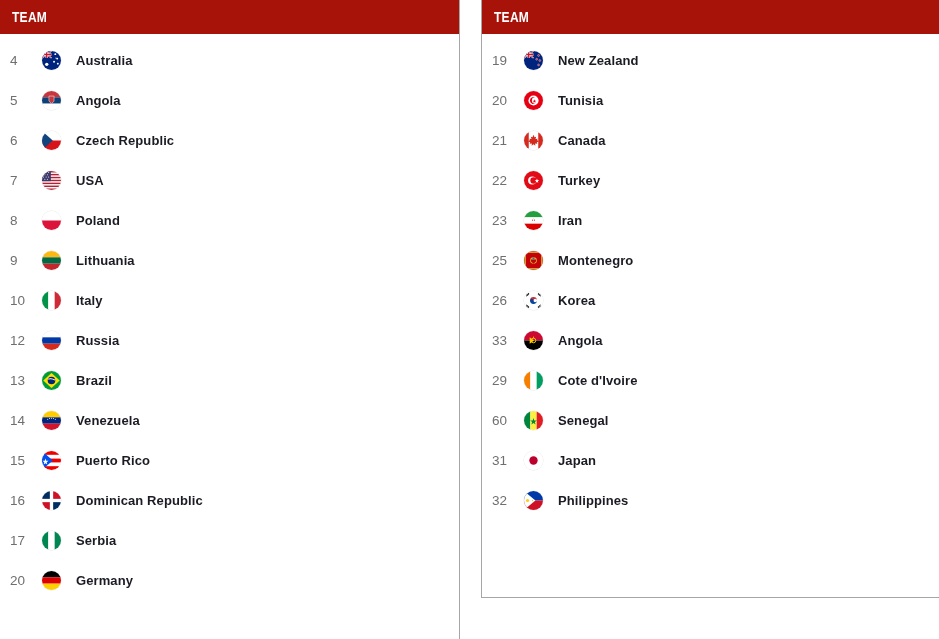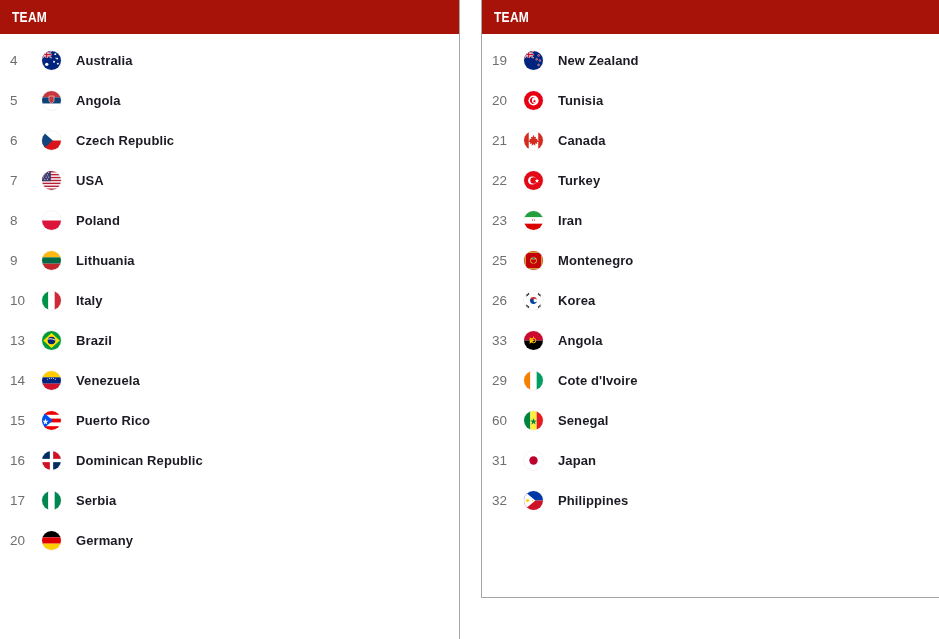--- a/index.html
+++ b/index.html
@@ -239,20 +239,33 @@
               <svg width="19" height="19" viewBox="0 0 30 30">
                 <rect width="10" height="30" fill="#009246"></rect>
                 <rect x="10" width="10" height="30" fill="#fff"></rect>
                 <rect x="20" width="10" height="30" fill="#ce2b37"></rect>
               </svg>
             </span>
           </div>
           <div class="team-name">Italy</div>
         </div>
         <div class="row">
+          <div class="rank">12</div>
+          <div class="flag-cell">
+            <span class="flag">
+              <svg width="19" height="19" viewBox="0 0 30 30">
+                <rect width="30" height="10" fill="#fff"></rect>
+                <rect y="10" width="30" height="10" fill="#0039a6"></rect>
+                <rect y="20" width="30" height="10" fill="#d52b1e"></rect>
+              </svg>
+            </span>
+          </div>
+          <div class="team-name">Russia</div>
+        </div>
+        <div class="row">
           <div class="rank">13</div>
           <div class="flag-cell">
             <span class="flag">
               <svg width="19" height="19" viewBox="0 0 30 30">
                 <rect width="30" height="30" fill="#009c3b"></rect>
                 <path d="M15 3l13 12-13 12L2 15z" fill="#ffdf00"></path>
                 <circle cx="15" cy="15" r="6" fill="#002776"></circle>
                 <path d="M9.4 12.8a13 13 0 0 1 11.4 1.6" stroke="#fff" stroke-width="1.6" fill="none"></path>
               </svg>
             </span>

